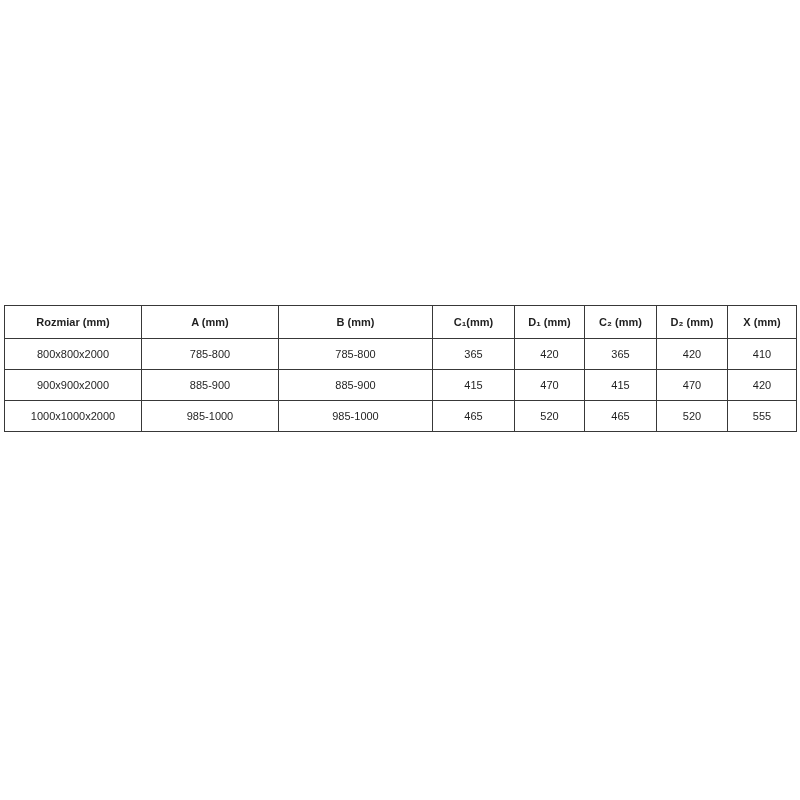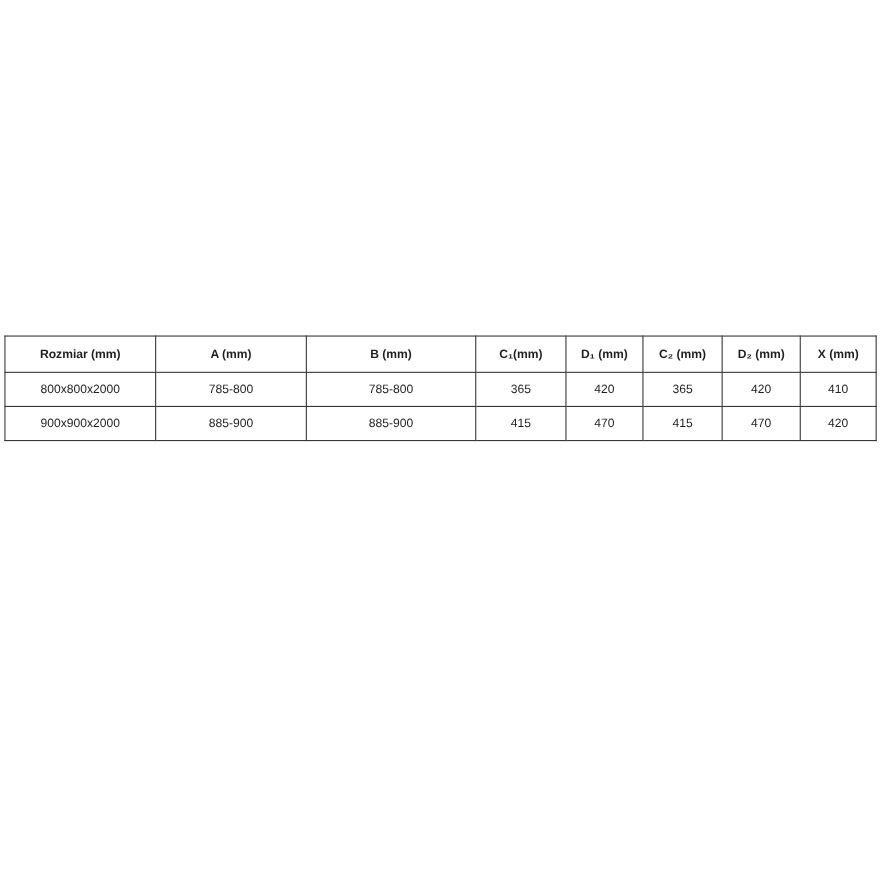--- a/index.html
+++ b/index.html
@@ -86,15 +86,25 @@
       <tr>
         <td>900x900x2000</td>
         <td>885-900</td>
         <td>885-900</td>
         <td>415</td>
         <td>470</td>
         <td>415</td>
         <td>470</td>
         <td>420</td>
       </tr>
+      <tr>
+        <td>1000x1000x2000</td>
+        <td>985-1000</td>
+        <td>985-1000</td>
+        <td>465</td>
+        <td>520</td>
+        <td>465</td>
+        <td>520</td>
+        <td>555</td>
+      </tr>
     </tbody>
   </table>
 </div>
 
 </body></html>

